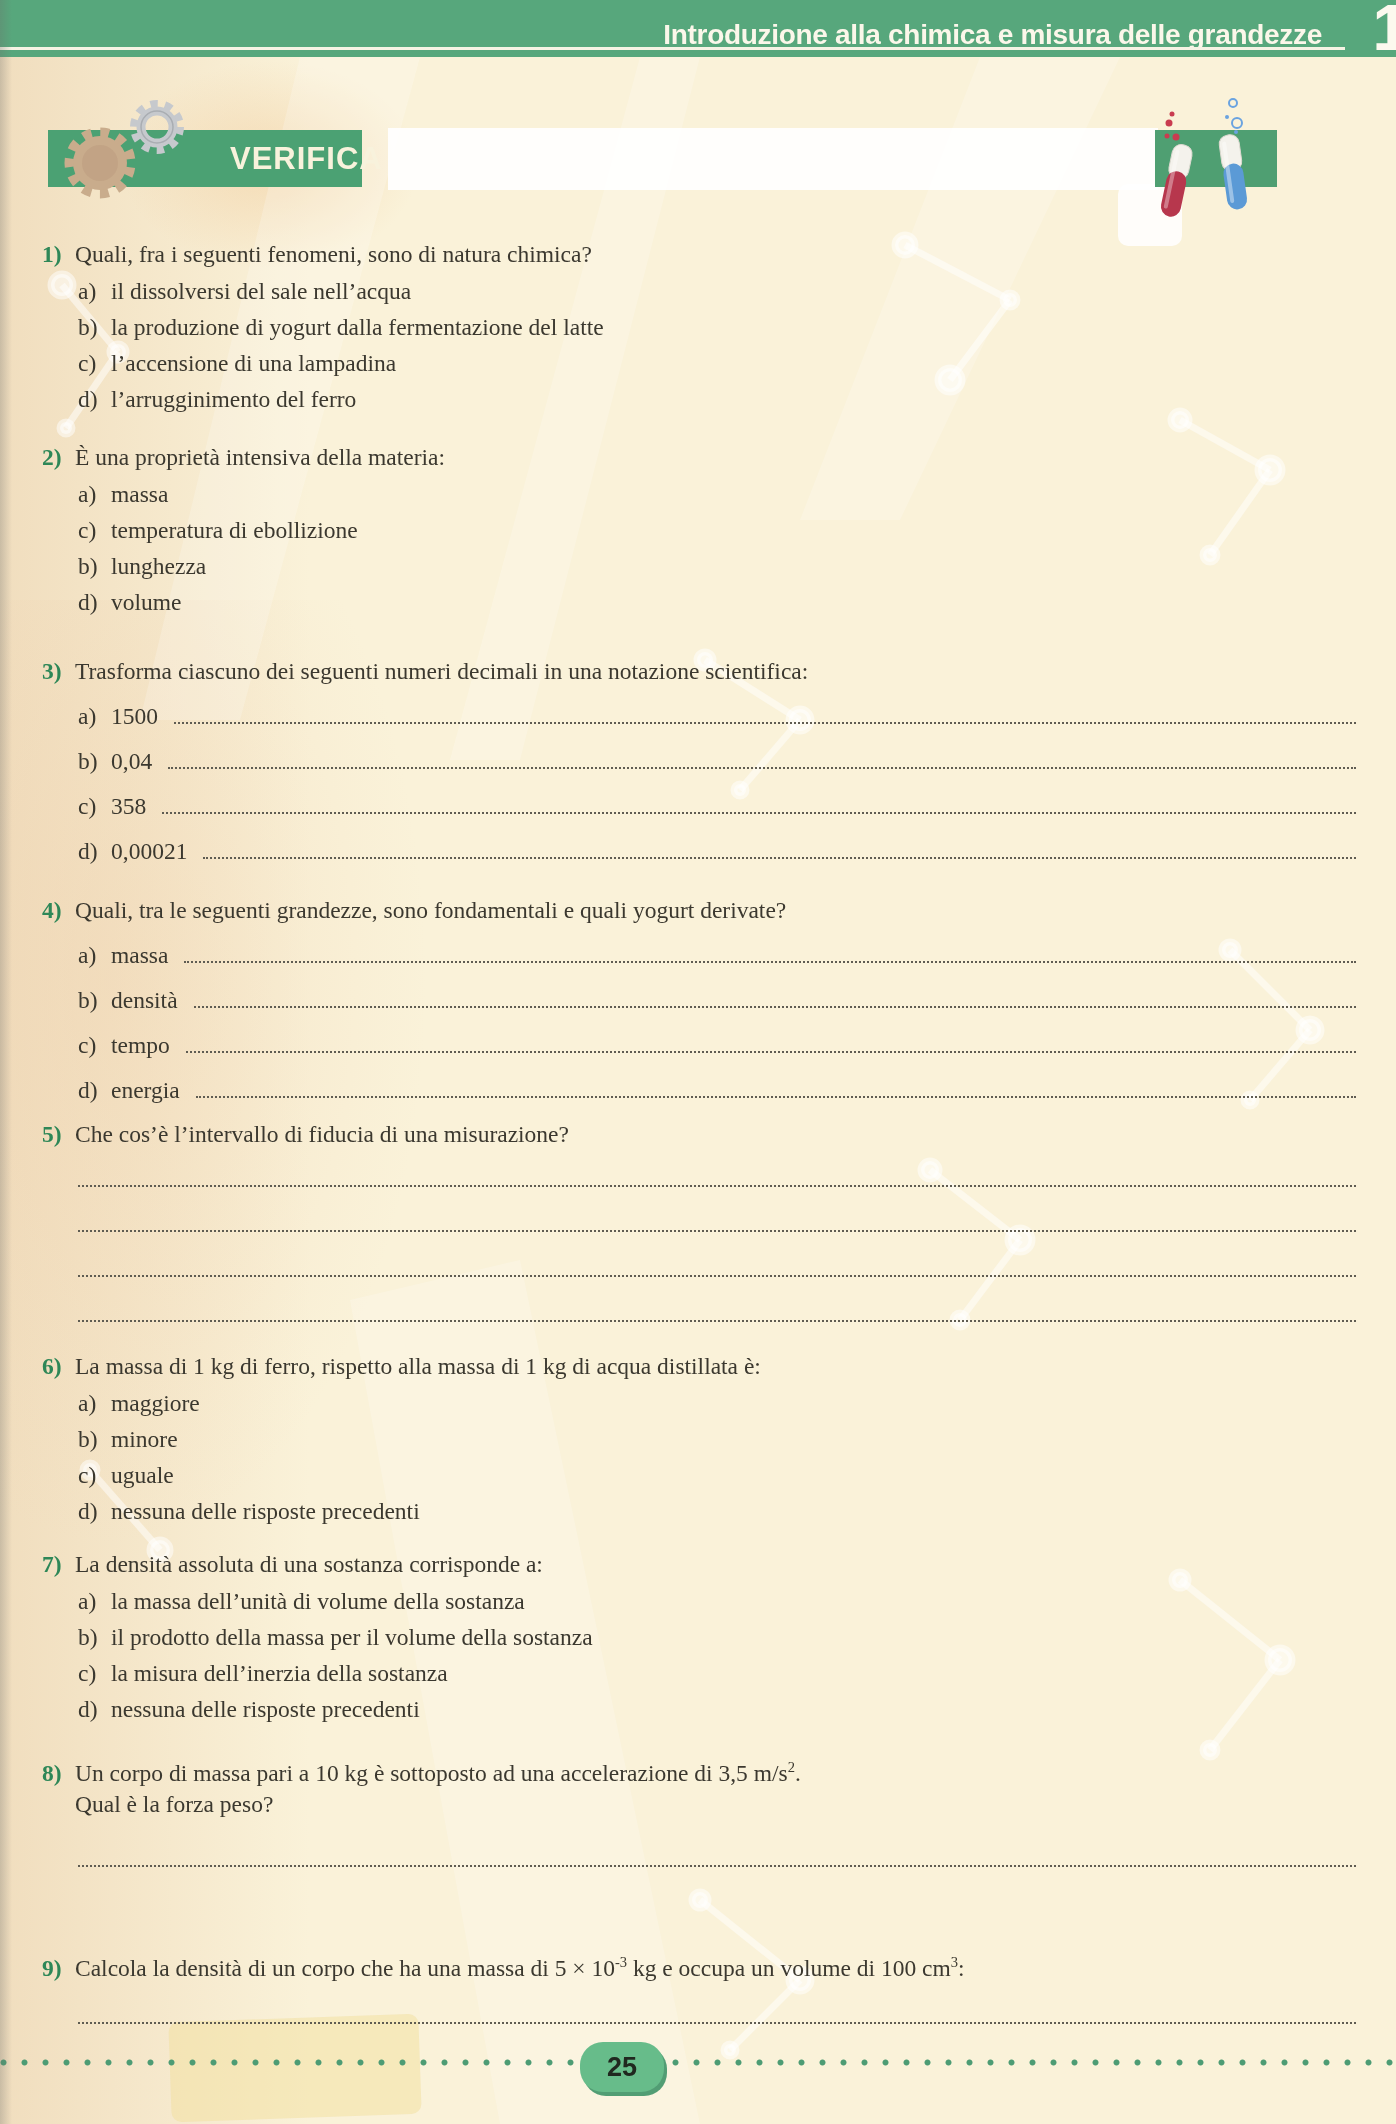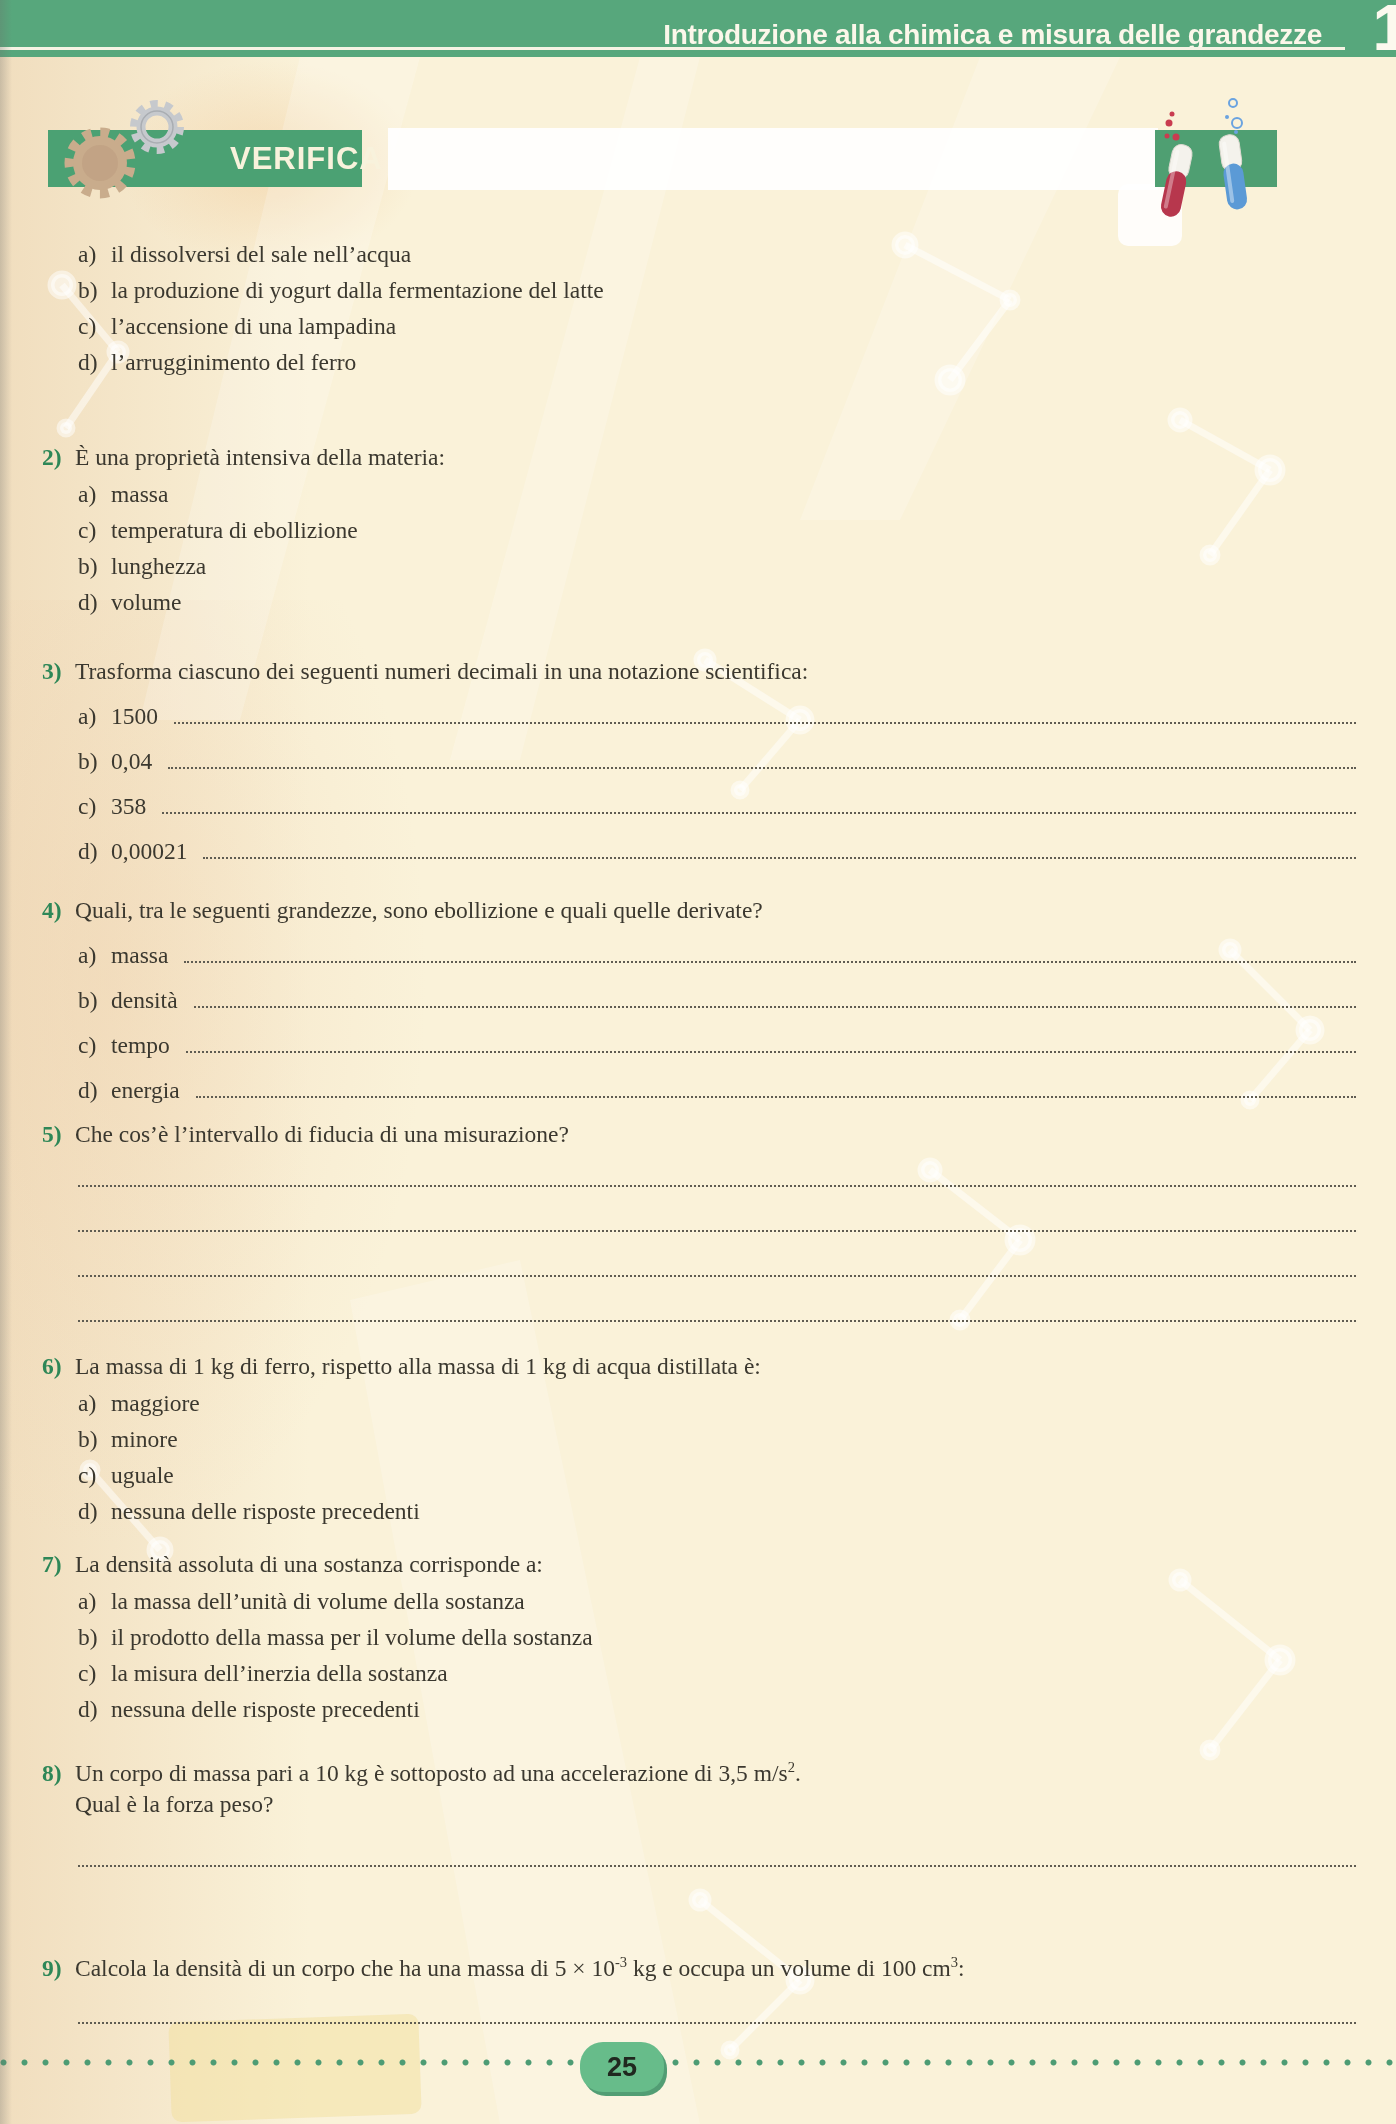--- a/index.html
+++ b/index.html
@@ -177,20 +177,21 @@
       <circle cx="93" cy="43" r="4"></circle>
         <circle cx="97" cy="63" r="5"></circle>
     </g>
     <g fill="#6aa3e0">
       <circle cx="87" cy="57" r="2"></circle>
         <circle cx="96" cy="72" r="2"></circle>
     </g>
   </svg>
 
   <section class="q q-choices" style="top:236px">
+    <div class="qrow"><span class="qnum">1)</span><span class="qstem"><span>Quali, fra i seguenti fenomeni, sono di natura chimica?</span></span></div>
     <div class="opt"><span class="oletter">a)</span><span>il dissolversi del sale nell’acqua</span></div>
     <div class="opt"><span class="oletter">b)</span><span>la produzione di yogurt dalla fermentazione del latte</span></div>
     <div class="opt"><span class="oletter">c)</span><span>l’accensione di una lampadina</span></div>
     <div class="opt"><span class="oletter">d)</span><span>l’arrugginimento del ferro</span></div>
   </section>
 
   <section class="q q-choices" style="top:439px">
     <div class="qrow"><span class="qnum">2)</span><span class="qstem"><span>È una proprietà intensiva della materia:</span></span></div>
     <div class="opt"><span class="oletter">a)</span><span>massa</span></div>
     <div class="opt"><span class="oletter">c)</span><span>temperatura di ebollizione</span></div>
@@ -216,21 +217,21 @@
         <span class="leader"></span>
       </div>
     <div class="fill">
         <span class="oletter">d)</span>
         <span class="otext">0,00021</span>
         <span class="leader"></span>
       </div>
   </section>
 
   <section class="q q-fill" style="top:888px">
-    <div class="qrow"><span class="qnum">4)</span><span class="qstem"><span>Quali, tra le seguenti grandezze, sono ebollizione e quali quelle derivate?</span></span></div>
+    <div class="qrow"><span class="qnum">4)</span><span class="qstem"><span>Quali, tra le seguenti grandezze, sono fondamentali e quali yogurt derivate?</span></span></div>
     <div class="fill">
         <span class="oletter">a)</span>
         <span class="otext">massa</span>
         <span class="leader"></span>
       </div>
     <div class="fill">
         <span class="oletter">b)</span>
         <span class="otext">densità</span>
         <span class="leader"></span>
       </div>

